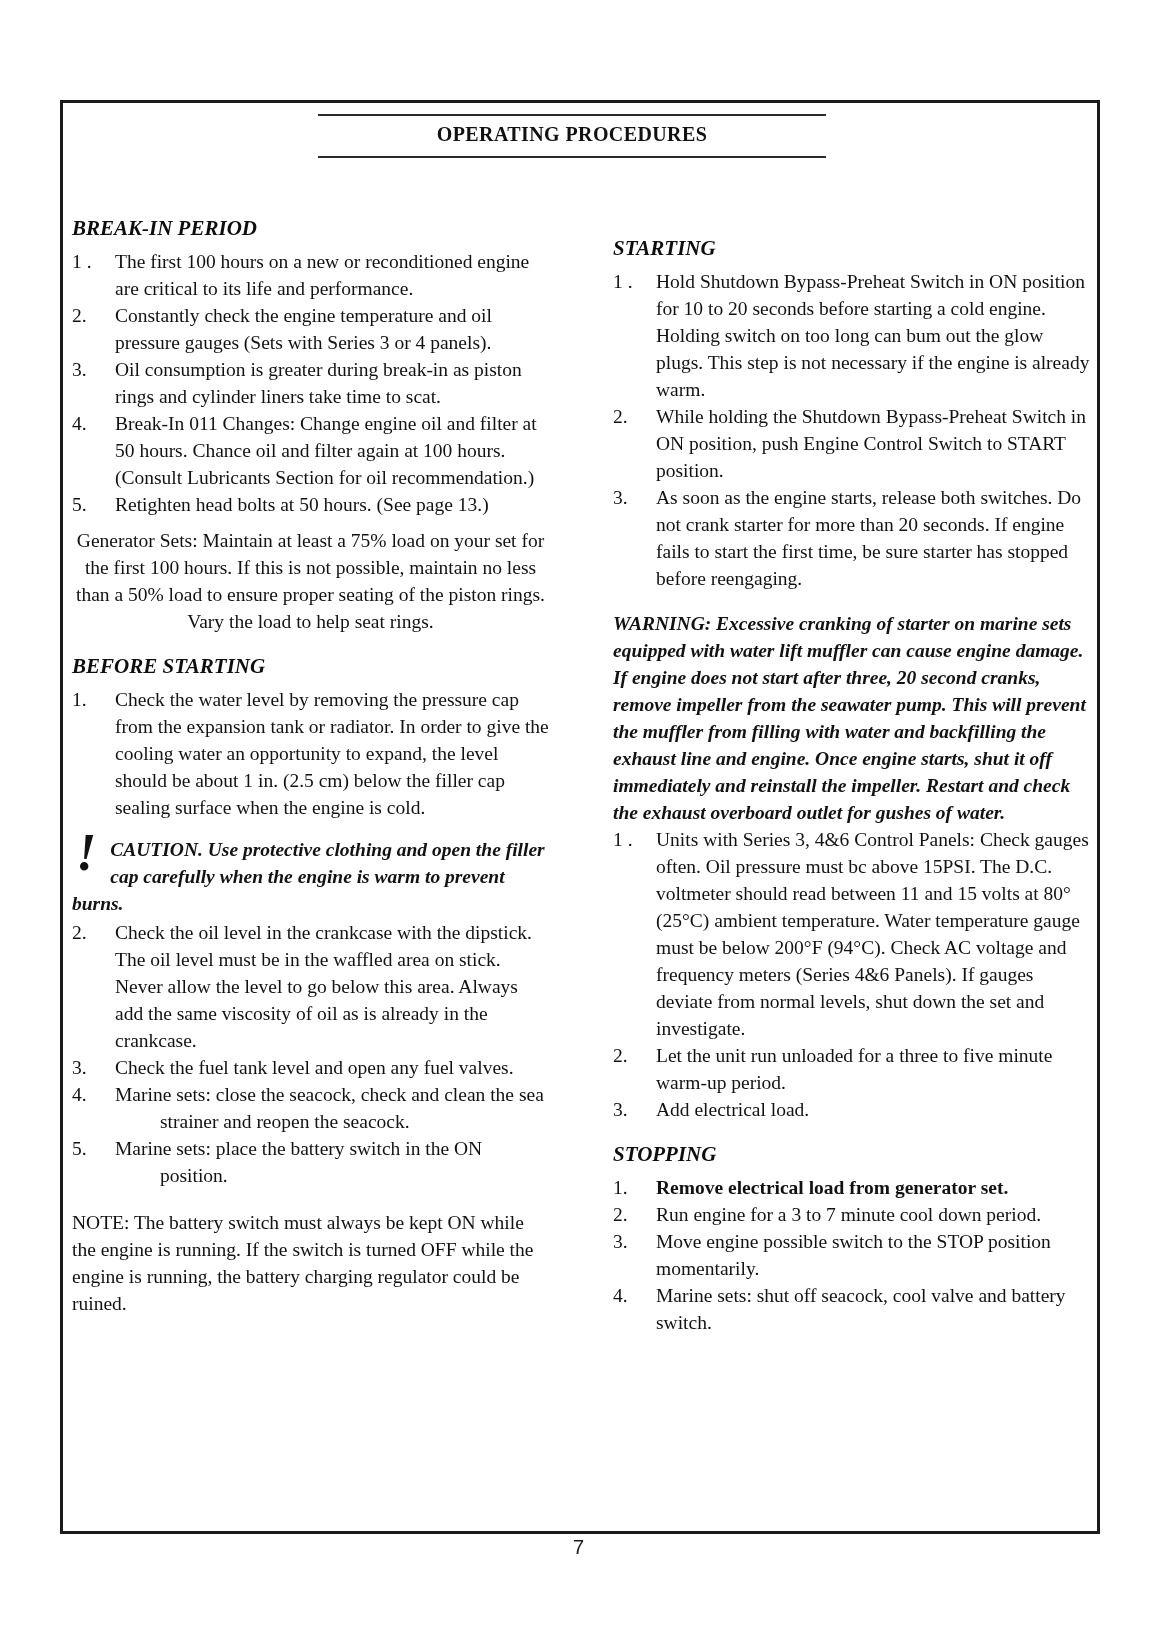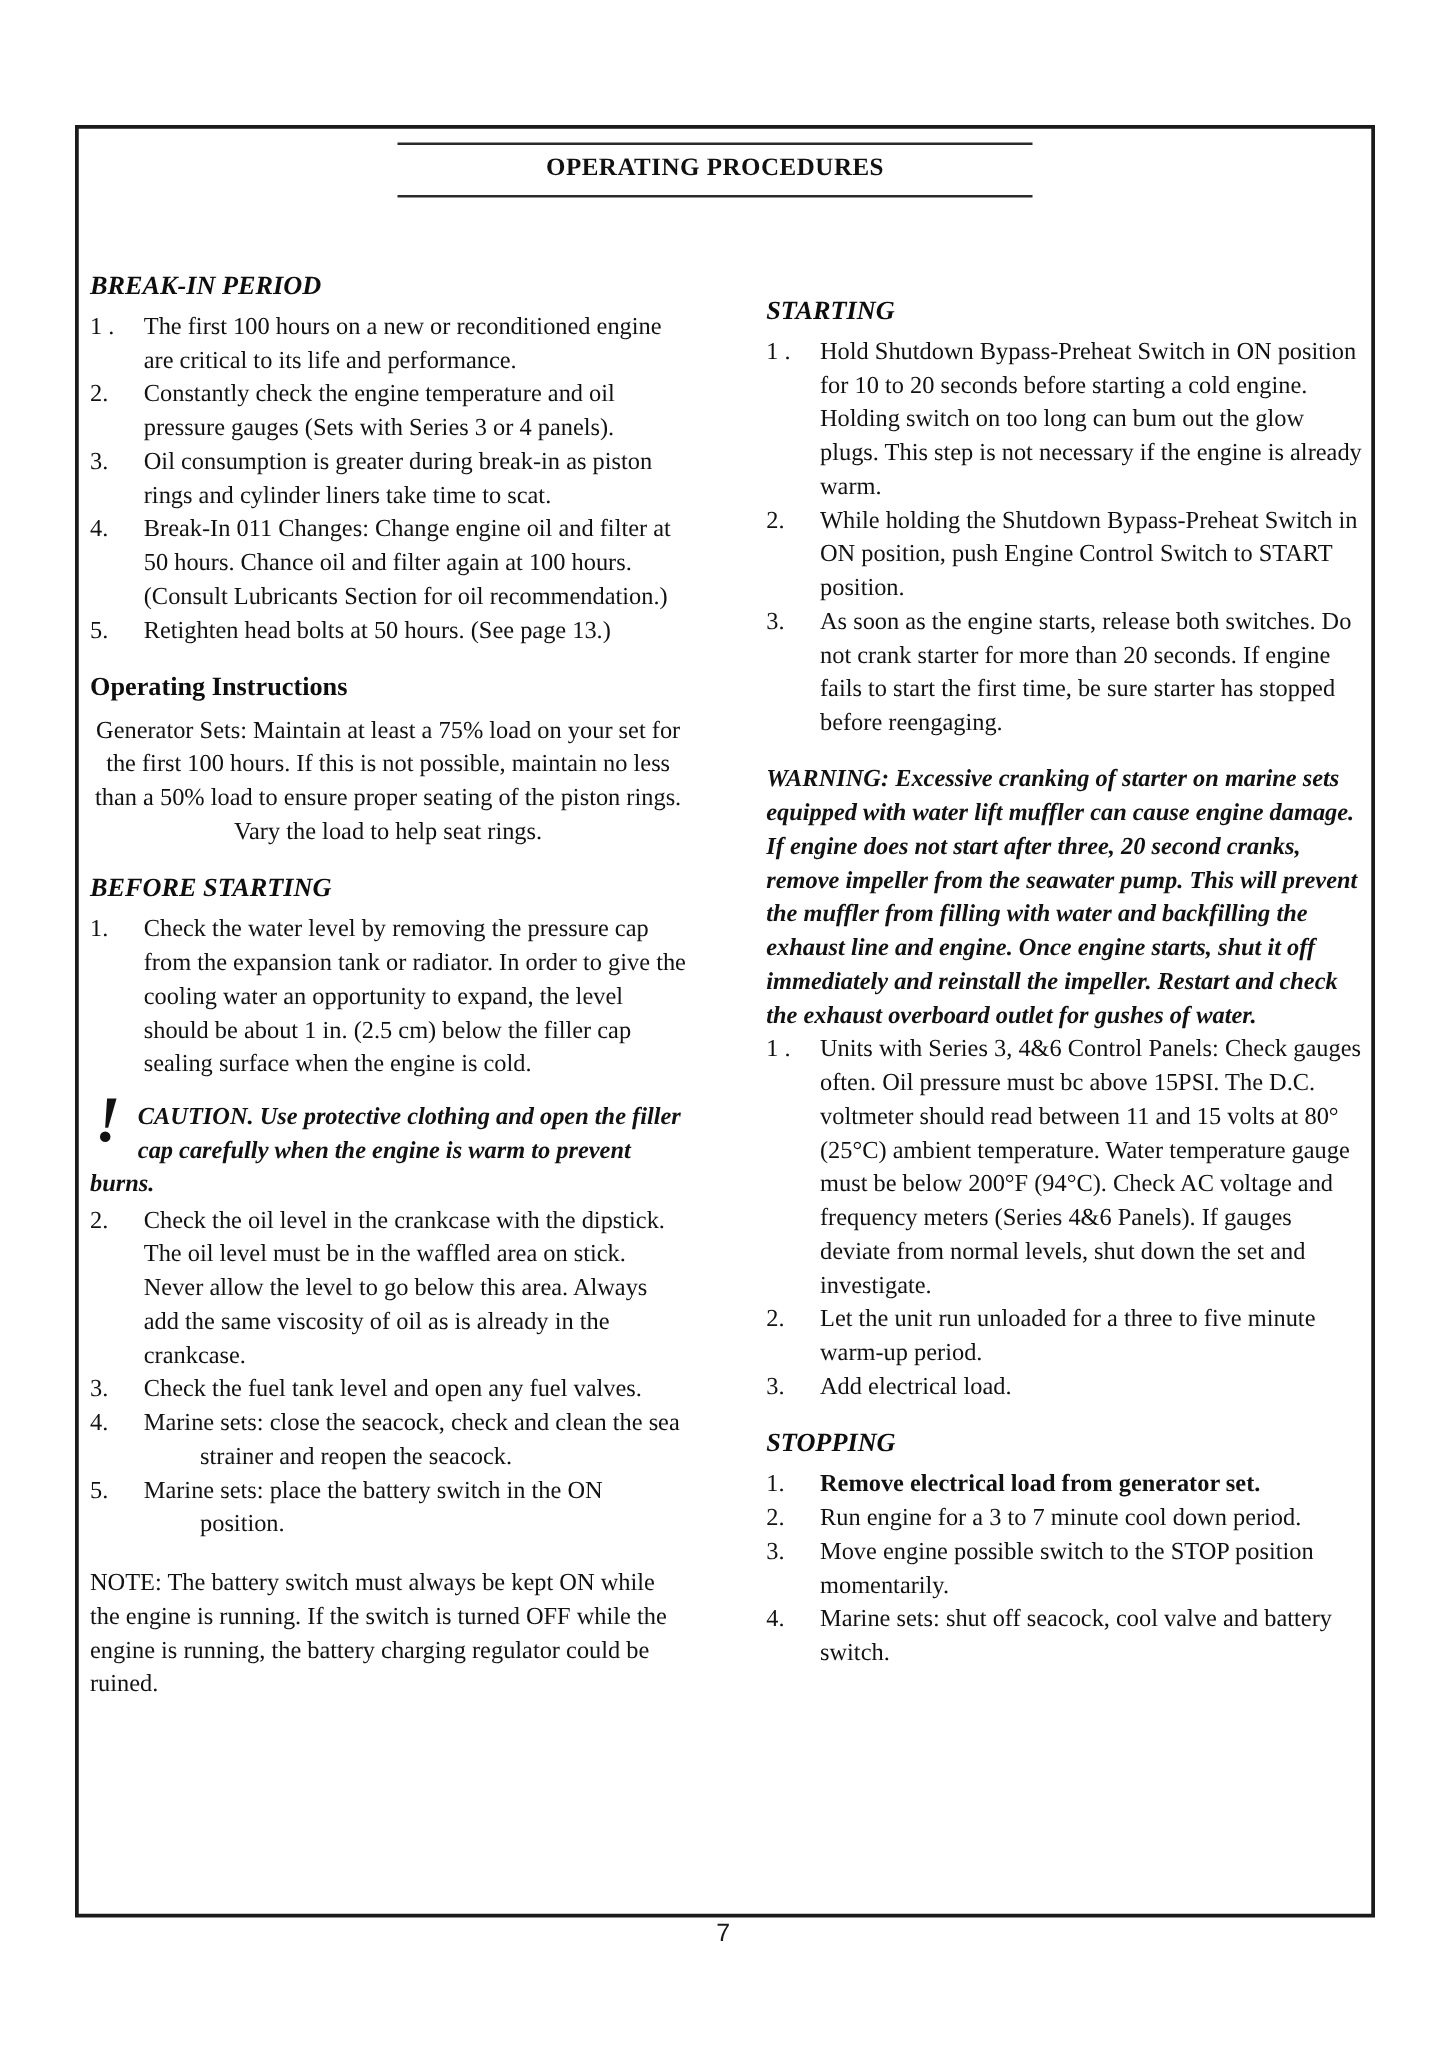--- a/index.html
+++ b/index.html
@@ -124,21 +124,20 @@
         <div class="li">
           <span class="num">4.</span>
           <span class="txt">Break-In 011 Changes: Change engine oil and filter at 50 hours. Chance oil and filter again at 100 hours. (Consult Lubricants Section for oil recommendation.)</span>
         </div>
         <div class="li">
           <span class="num">5.</span>
           <span class="txt">Retighten head bolts at 50 hours. (See page 13.)</span>
         </div>
       </div>
 
-      <h2 class="hd">Operating Instructions</h2>
       <p class="para">Generator Sets: Maintain at least a 75% load on your set for the first 100 hours. If this is not possible, maintain no less than a 50% load to ensure proper seating of the piston rings. Vary the load to help seat rings.</p>
 
       <h2 class="hd it">BEFORE STARTING</h2>
       <div>
         <div class="li">
           <span class="num">1.</span>
           <span class="txt">Check the water level by removing the pressure cap from the expansion tank or radiator. In order to give the cooling water an opportunity to expand, the level should be about 1 in. (2.5 cm) below the filler cap sealing surface when the engine is cold.</span>
         </div>
       </div>
 

